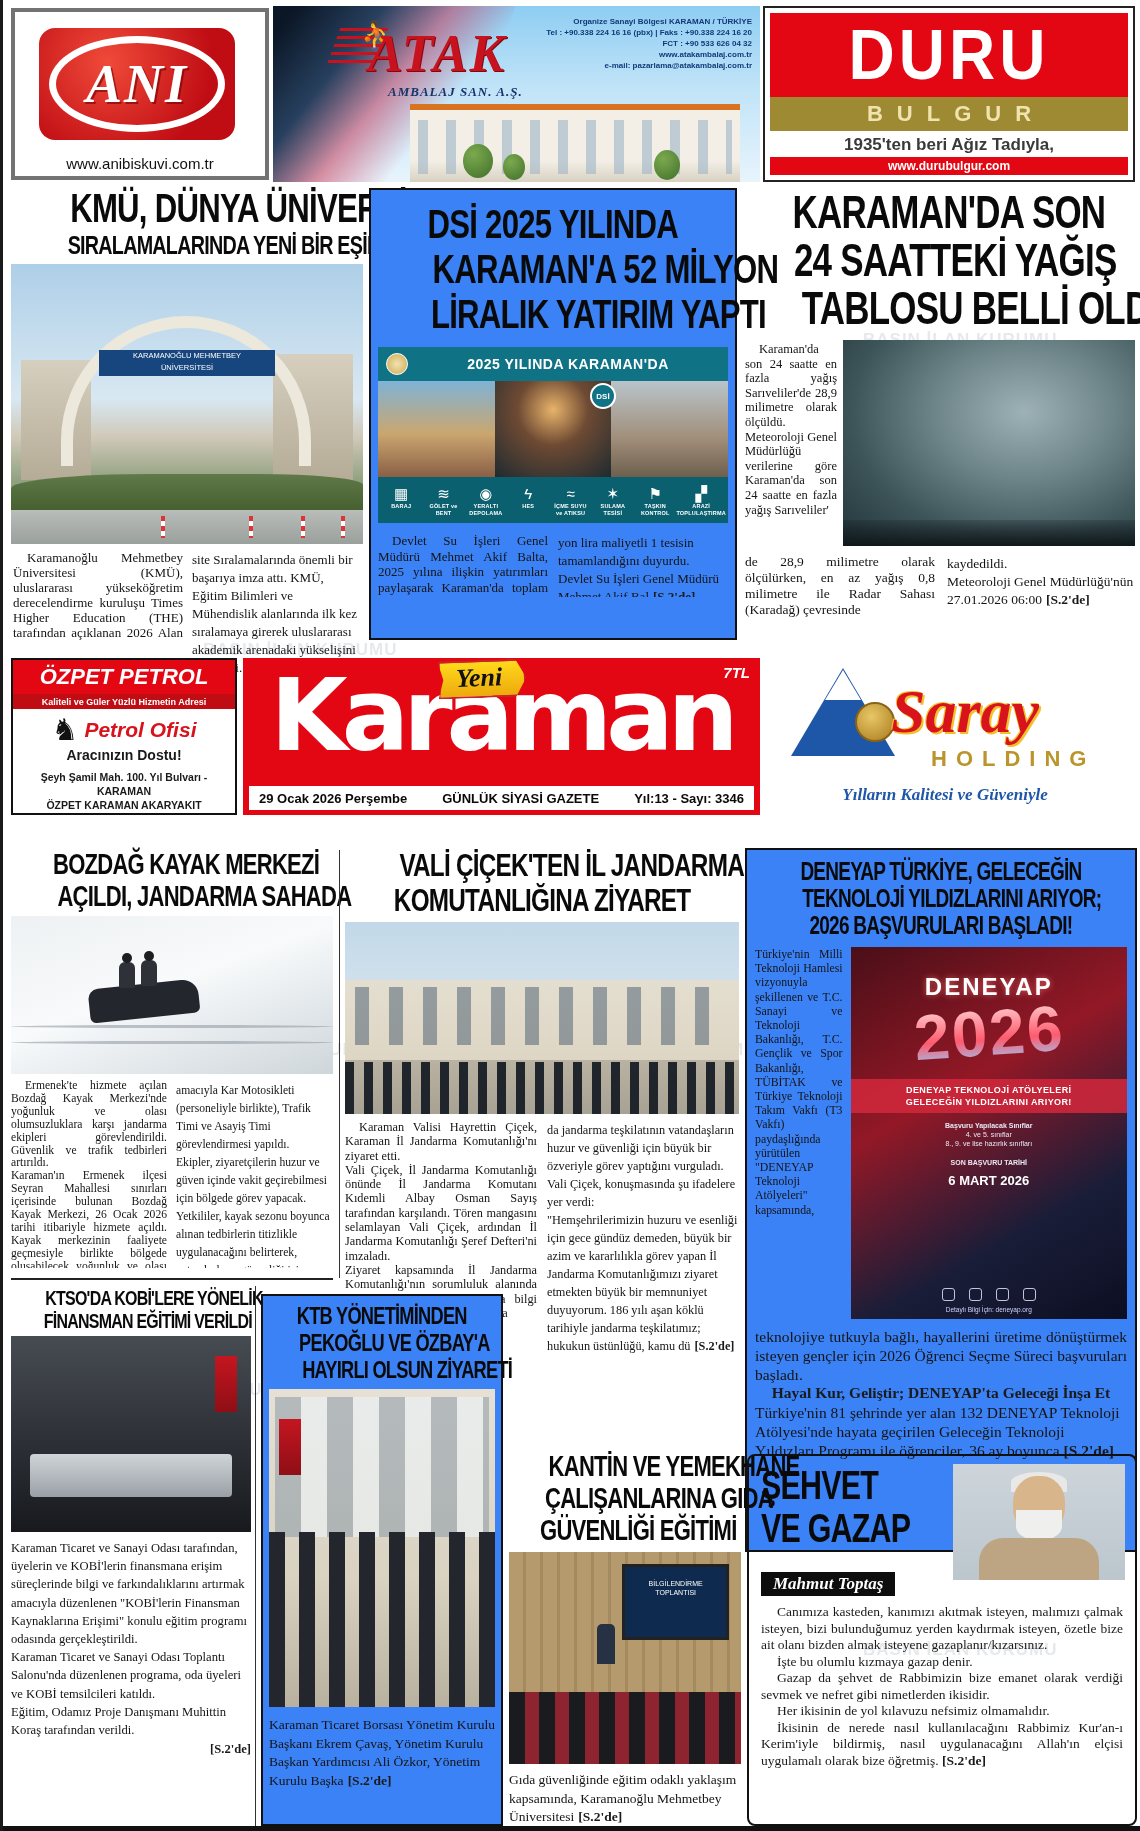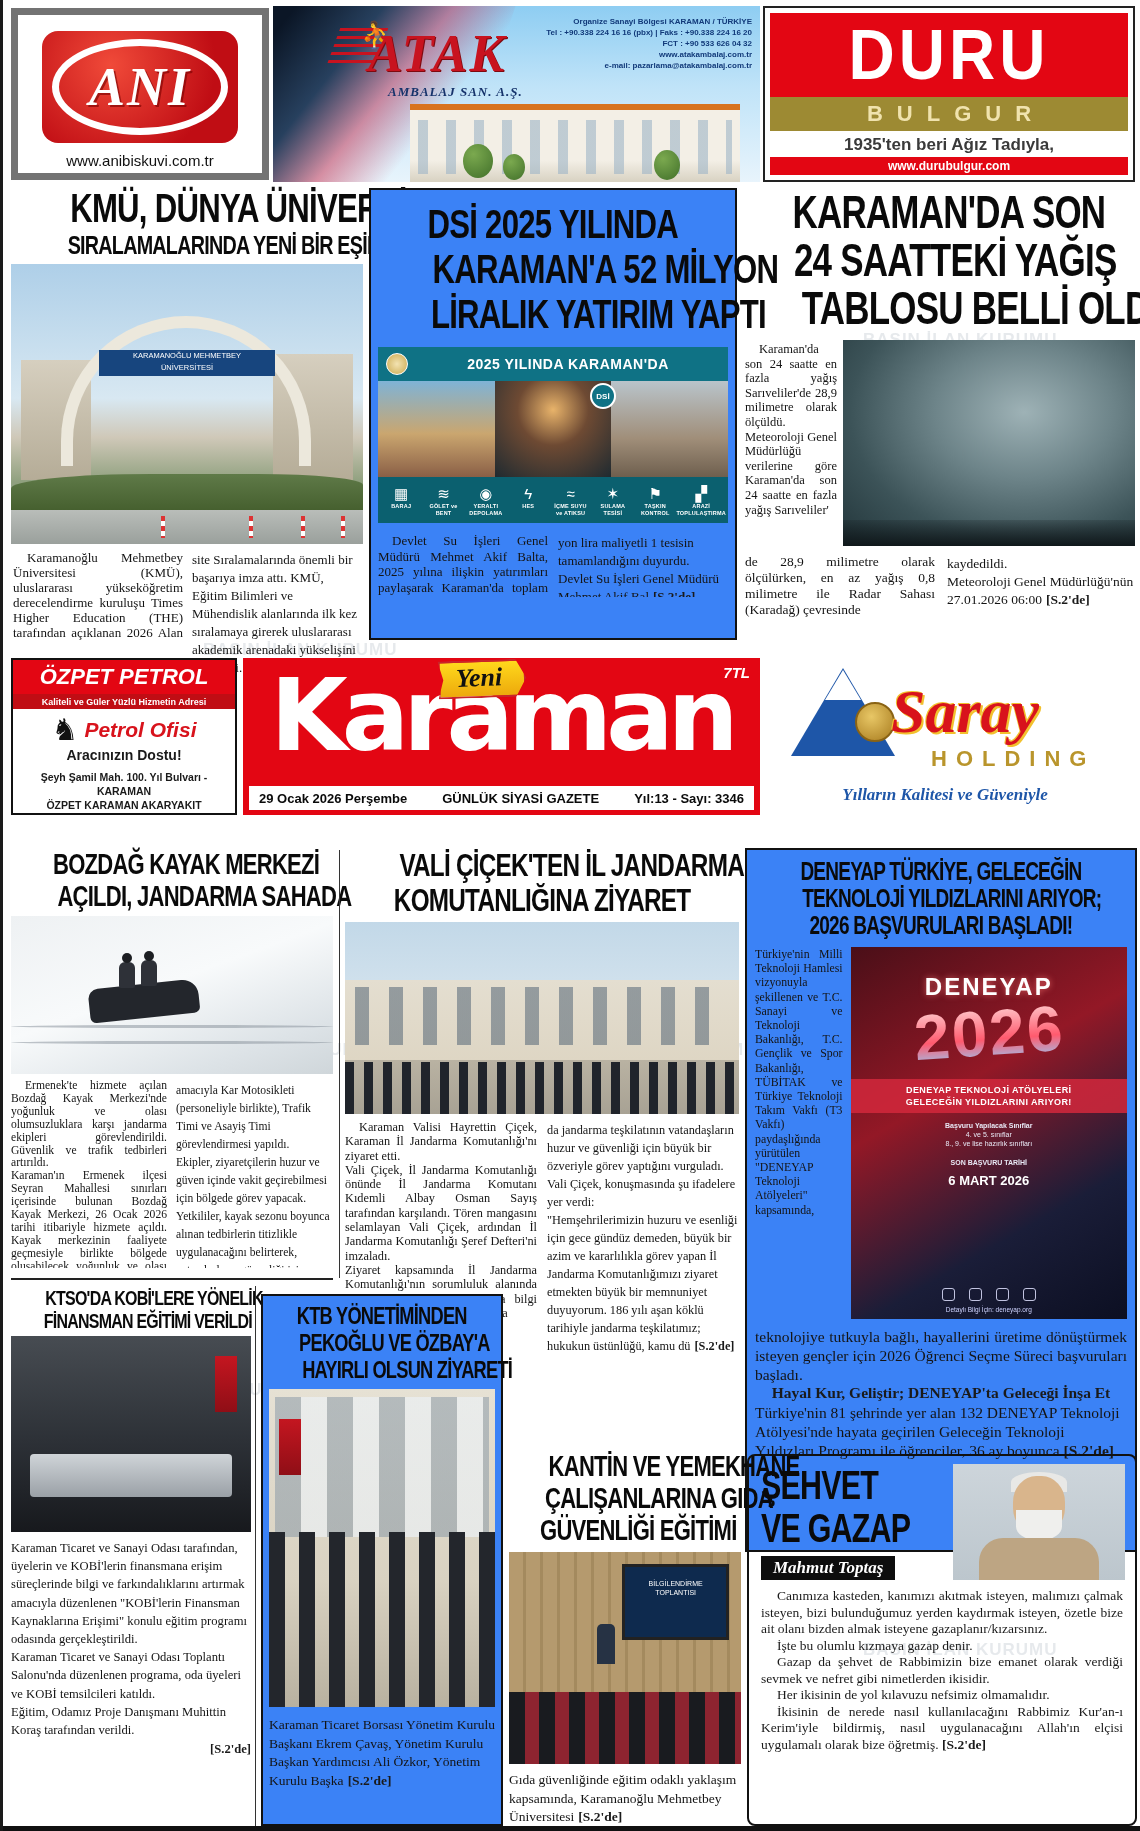--- a/index.html
+++ b/index.html
@@ -14,21 +14,21 @@
   
   .hl { font-family:"Liberation Sans", sans-serif; font-weight:700; color:#0a0a0a; text-align:center; }
   .cond { display:inline-block; transform:scaleX(.76); transform-origin:center; white-space:nowrap; letter-spacing:-1px; }
   .cond-l { display:inline-block; transform:scaleX(.76); transform-origin:left; white-space:nowrap; letter-spacing:-1px; }
   .bodytxt { font-family:"Liberation Serif", serif; color:#141414; text-align:justify; white-space:pre-line; text-indent:14px; overflow:hidden; }
   .jump { font-weight:700; font-family:"Liberation Serif", serif; }
   .box { border:2px solid #111; background:#3b82f6; }
   .vrule { width:1px; background:#333; }
   .wm { position:absolute; font-family:"Liberation Sans",sans-serif; font-weight:700; color:rgba(140,155,170,.22); font-size:17px; letter-spacing:1px; pointer-events:none; }
   
-  .ani-box { background:#fff; border:7px solid #737373; }
+  .ani-box { background:#fff; border:4px solid #737373; }
   .ani-oval { position:absolute; left:24px; top:16px; width:196px; height:112px; background:radial-gradient(circle at 35% 30%, #f04a39, #c00d14 70%); border-radius:16px; }
   .ani-oval-inner { position:absolute; left:10px; top:8px; right:10px; bottom:8px; border:7px solid #fff; border-radius:50%; display:flex; align-items:center; justify-content:center; }
   .ani-txt { color:#fff; font-family:"Liberation Serif",serif; font-weight:700; font-size:54px; font-style:italic; letter-spacing:2px; text-shadow:2px 2px 0 rgba(120,0,0,.6); }
   .ani-url { position:absolute; left:0; right:0; bottom:4px; text-align:center; font-family:"Liberation Sans",sans-serif; font-size:15px; color:#111; }
   .atak-ad { background:linear-gradient(180deg,#8ecdf2 0%,#bfe3f8 45%,#e8f4fc 100%); overflow:hidden; }
   .atak-streak { position:absolute; left:-40px; top:-10px; width:250px; height:220px; background:linear-gradient(115deg,#0b1626 10%,#27405e 35%,rgba(200,60,90,.55) 55%,rgba(255,255,255,0) 75%); transform:skewX(-18deg); }
   .atak-logo { position:absolute; left:95px; top:18px; color:#c8131f; font-family:"Liberation Serif",serif; font-weight:700; font-style:italic; font-size:52px; letter-spacing:2px; text-shadow:1px 1px 0 #7e0a10; }
   .atak-lines { position:absolute; left:60px; top:22px; width:48px; height:40px; background:repeating-linear-gradient(180deg,#c8131f 0 3px,transparent 3px 8px); transform:skewX(-20deg); }
   .atak-sub { position:absolute; left:115px; top:78px; color:#16336b; font-family:"Liberation Serif",serif; font-style:italic; font-weight:700; font-size:13px; letter-spacing:1px; }
   .atak-contact { position:absolute; right:8px; top:10px; text-align:right; color:#123a7a; font-family:"Liberation Sans",sans-serif; font-size:8px; font-weight:700; line-height:11px; }
@@ -469,21 +469,21 @@
 
   <div class="abs seh-box" style="left:744px;top:1454px;width:390px;height:372px;padding:8px 12px">
     <div class="ph portrait-ph" style="position:absolute;right:10px;top:8px;width:172px;height:116px">
       <div class="port-hair"></div>
       <div class="port-head"></div>
       <div class="port-beard"></div>
       <div class="port-suit"></div>
     </div>
     <div class="hl" style="font-size:40px;line-height:43px;text-align:left"><span class="cond-l">ŞEHVET</span></div>
     <div class="hl" style="font-size:40px;line-height:43px;text-align:left"><span class="cond-l">VE GAZAP</span></div>
-    <div style="margin-top:6px"><span class="seh-author">Mahmut Toptaş</span></div>
+    <div style="margin-top:22px"><span class="seh-author">Mahmut Toptaş</span></div>
     <div class="seh-body" style="margin-top:8px">
       <p>Canımıza kasteden, kanımızı akıtmak isteyen, malımızı çalmak isteyen, bizi bulunduğumuz yerden kaydırmak isteyen, özetle bize ait olanı bizden almak isteyene gazaplanır/kızarsınız.</p>
       <p>İşte bu olumlu kızmaya gazap denir.</p>
       <p>Gazap da şehvet de Rabbimizin bize emanet olarak verdiği sevmek ve nefret gibi nimetlerden ikisidir.</p>
       <p>Her ikisinin de yol kılavuzu nefsimiz olmamalıdır.</p>
       <p><span>İkisinin de nerede nasıl kullanılacağını Rabbimiz Kur'an-ı Kerim'iyle bildirmiş, nasıl uygulanacağını Allah'ın elçisi uygulamalı olarak bize öğretmiş.</span> <span class="jump" style="font-size:13.5px">[S.2'de]</span></p>
     </div>
   </div>
 
   <div class="hr" style="left:0;top:1826px;width:1140px;height:5px;background:#111"></div>

